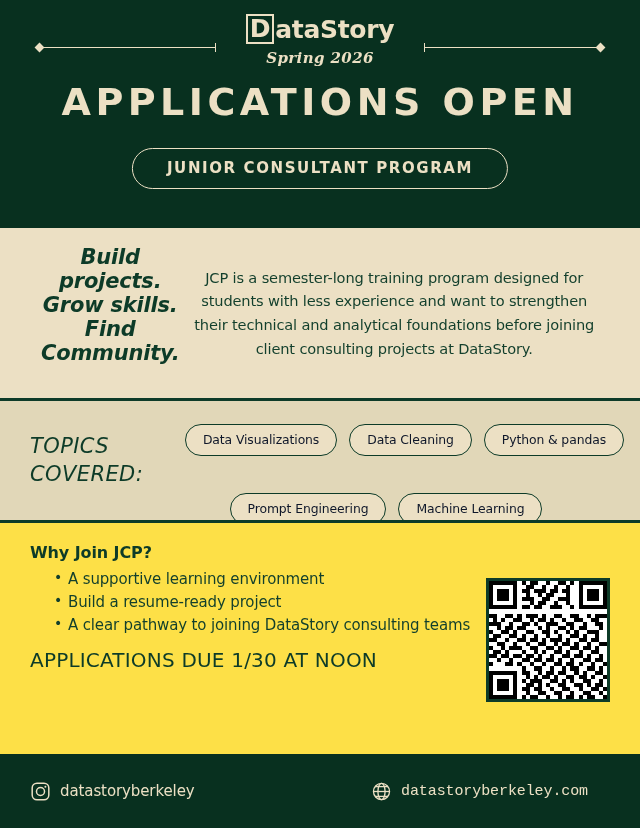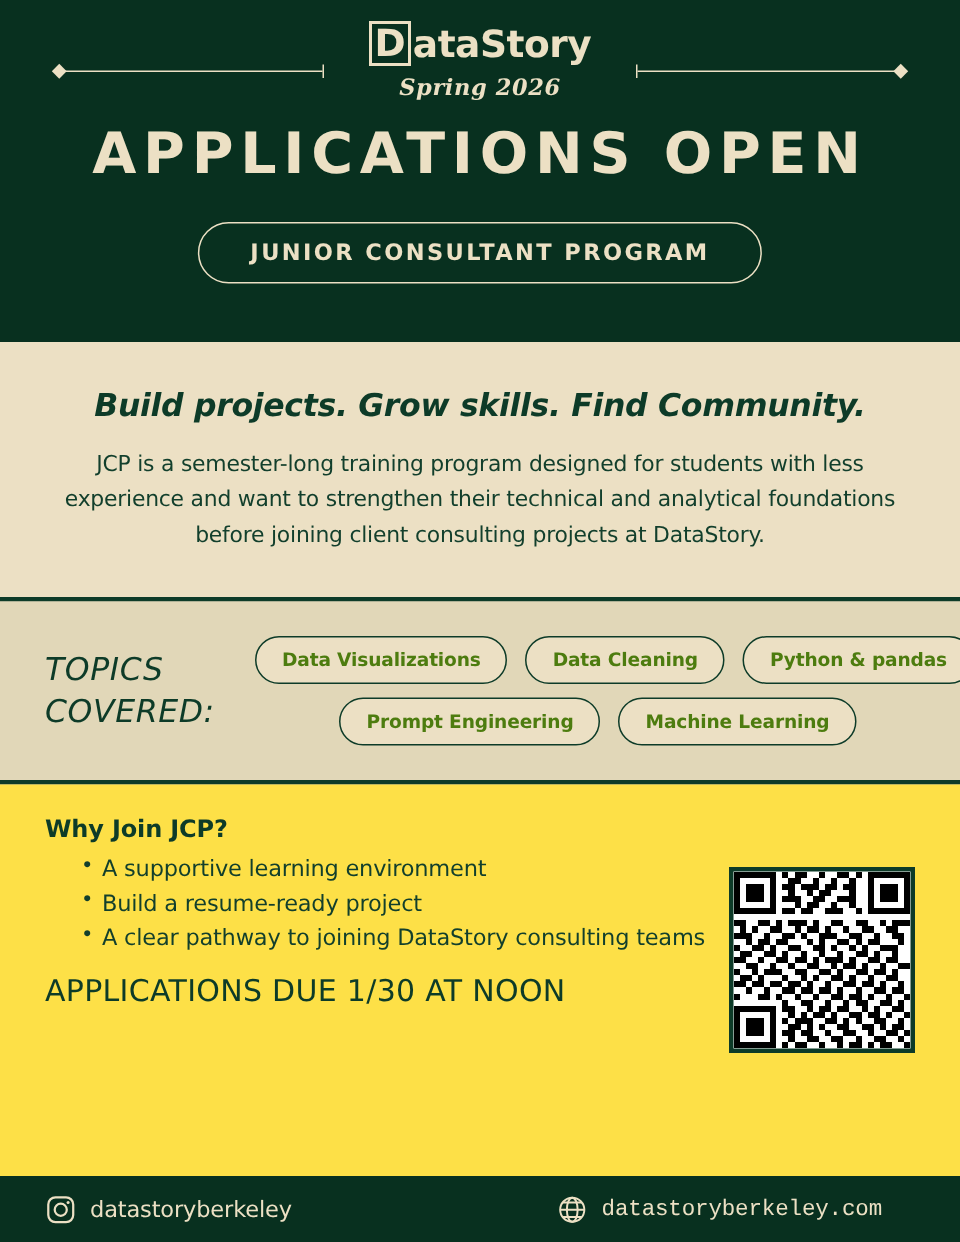--- a/index.html
+++ b/index.html
@@ -130,21 +130,21 @@
   }
 
   
   .intro {
     flex: none;
     height: 170px;
     background: #ece0c4;
     padding: 15px 36px;
     box-sizing: border-box;
     display: flex;
-    flex-direction: column;
+    flex-direction: row;
     align-items: center;
     justify-content: center;
   }
   .tagline {
     color: #0d3b28;
     font-family: "DejaVu Sans", sans-serif;
     font-style: italic;
     font-size: 21px;
     font-weight: 600;
     text-align: center;
@@ -195,26 +195,27 @@
     gap: 9px 12px;
     flex: 1;
     justify-content: flex-end;
     align-content: center;
   }
   .chip {
     border: 1.4px solid #0d3b28;
     background: #ece0c4;
     border-radius: 999px;
     padding: 7px 17px 8px 17px;
-    color: #4d7c0f;
+    color: #0f172a;
     font-family: "DejaVu Sans", sans-serif;
     font-size: 12.4px;
-    font-weight: 700;
+    font-weight: 400;
     letter-spacing: -0.1px;
     white-space: nowrap;
+    margin-top: 28px;
   }
   .chips-row2 {
     display: flex;
     gap: 12px;
     width: 100%;
     justify-content: center;
     padding-right: 22px;
     box-sizing: border-box;
   }
   .chips-row1 {
@@ -282,21 +283,21 @@
   .qr {
     width: 100%;
     height: 100%;
     display: block;
     background: #ffffff;
   }
 
   
   .footer {
     flex: none;
-    height: 44px;
+    height: 74px;
     background: #08301f;
     display: flex;
     align-items: center;
     padding: 0 30px;
     box-sizing: border-box;
   }
   .foot-item {
     display: flex;
     align-items: center;
     gap: 9px;

